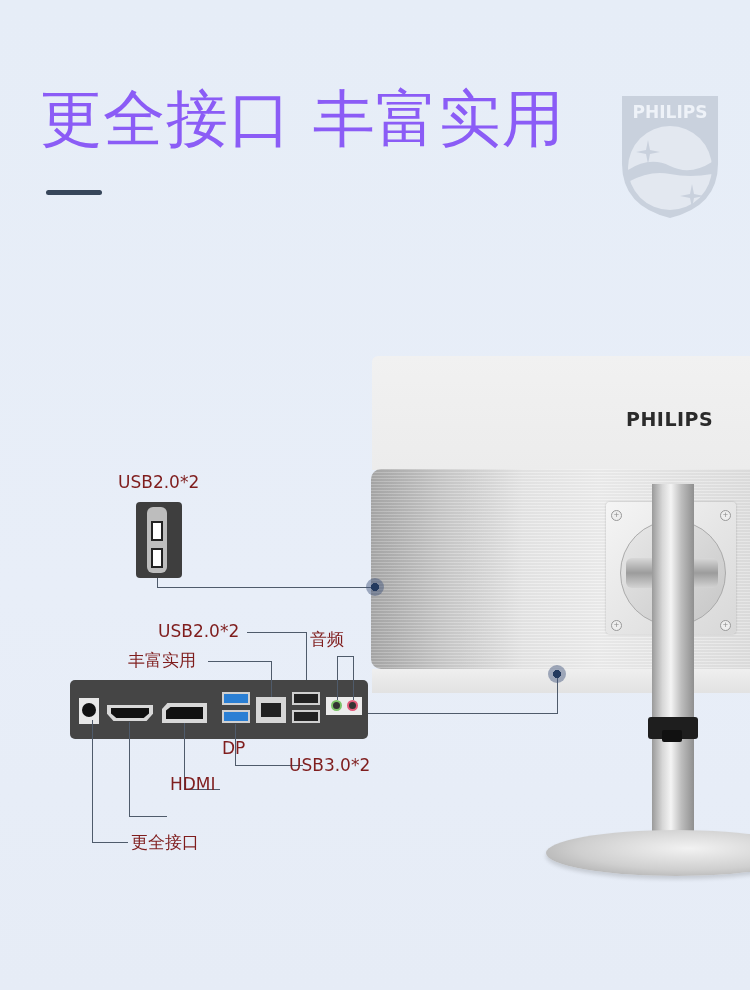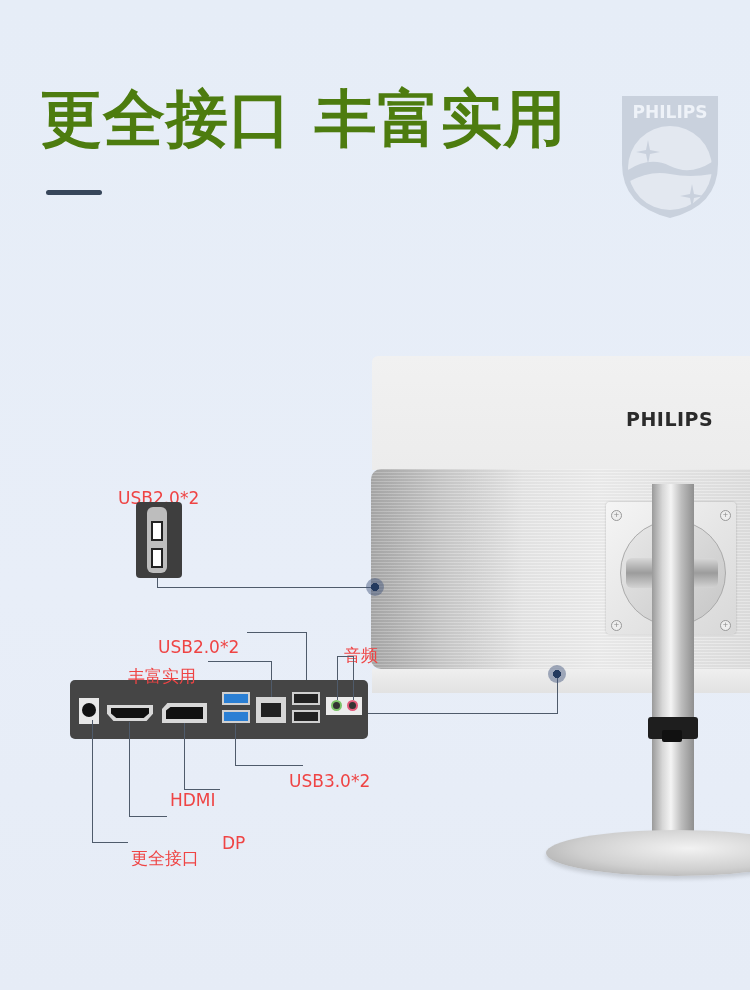--- a/index.html
+++ b/index.html
@@ -3,28 +3,28 @@
 <meta charset="utf-8">
 <style>
   html, body { margin:0; padding:0; }
   body {
     width:750px; height:990px; overflow:hidden; position:relative;
     background: linear-gradient(180deg, #e6edf7 0%, #e8eef8 60%, #e6ecf6 100%);
     font-family: "DejaVu Sans", "Liberation Sans", sans-serif;
   }
   .abs { position:absolute; }
   .title {
-    left:40px; top:88px; font-size:62px; font-weight:bold; color:#4d7c0f;
+    left:40px; top:88px; font-size:62px; font-weight:normal; color:#8b5cf6;
     letter-spacing:1px; white-space:nowrap; line-height:1;
   }
   .title-bar { left:46px; top:190px; width:56px; height:5px; border-radius:3px; background:#37465a; }
 
   .shield { left:620px; top:94px; width:100px; height:126px; }
 
-  .label { font-size:17px; color:#ef4444; white-space:nowrap; line-height:1;margin-top:16px; }
+  .label { font-size:17px; color:#7f1d1d; white-space:nowrap; line-height:1; }
   .line { background:#4f5b6b; }
 
   
   .mon-top {
     left:372px; top:356px; width:378px; height:114px;
     background: linear-gradient(180deg,#f1f1f1,#ececec);
     border-radius:6px 0 0 0;
   }
   .mon-brand { left:626px; top:408px; font-size:19px; font-weight:bold; color:#2b2b2b; letter-spacing:0.5px; }
   .mon-panel {
@@ -136,32 +136,32 @@
 <div class="abs dot" style="left:548px;top:665px"></div>
 
 <div class="abs label" style="left:158px;top:623px">USB2.0*2</div>
 <div class="abs line" style="left:247px;top:632px;width:60px;height:1px"></div>
 <div class="abs line" style="left:306px;top:632px;width:1px;height:48px"></div>
 
 <div class="abs label" style="left:128px;top:652px">丰富实用</div>
 <div class="abs line" style="left:208px;top:661px;width:64px;height:1px"></div>
 <div class="abs line" style="left:271px;top:661px;width:1px;height:36px"></div>
 
-<div class="abs label" style="left:344px;top:631px">音频</div>
+<div class="abs label" style="left:310px;top:631px">音频</div>
 <div class="abs line" style="left:337px;top:656px;width:17px;height:1px"></div>
 <div class="abs line" style="left:337px;top:656px;width:1px;height:44px"></div>
 <div class="abs line" style="left:353px;top:656px;width:1px;height:44px"></div>
 
 <div class="abs line" style="left:235px;top:724px;width:1px;height:42px"></div>
 <div class="abs line" style="left:235px;top:765px;width:68px;height:1px"></div>
 <div class="abs label" style="left:289px;top:757px">USB3.0*2</div>
 
 <div class="abs line" style="left:184px;top:723px;width:1px;height:67px"></div>
 <div class="abs line" style="left:184px;top:789px;width:36px;height:1px"></div>
-<div class="abs label" style="left:222px;top:819px">DP</div>
+<div class="abs label" style="left:222px;top:740px">DP</div>
 
 <div class="abs line" style="left:129px;top:722px;width:1px;height:95px"></div>
 <div class="abs line" style="left:129px;top:816px;width:38px;height:1px"></div>
 <div class="abs label" style="left:170px;top:776px">HDMI</div>
 
 <div class="abs line" style="left:92px;top:720px;width:1px;height:123px"></div>
 <div class="abs line" style="left:92px;top:842px;width:36px;height:1px"></div>
 <div class="abs label" style="left:131px;top:834px">更全接口</div>
 
 </body></html>

